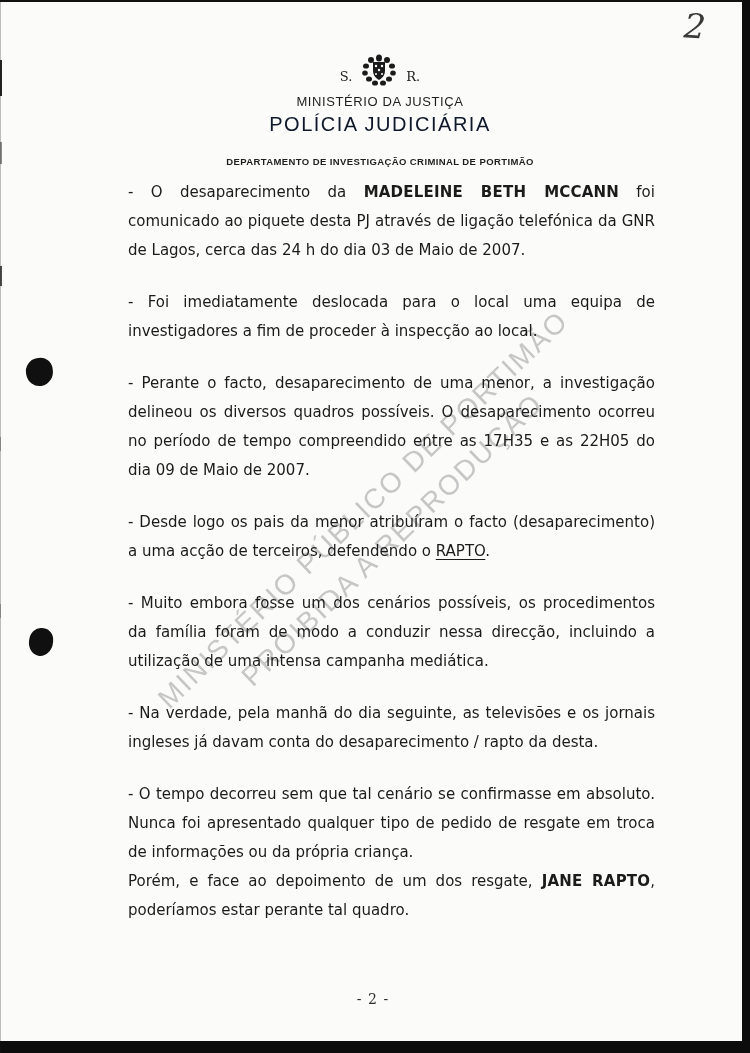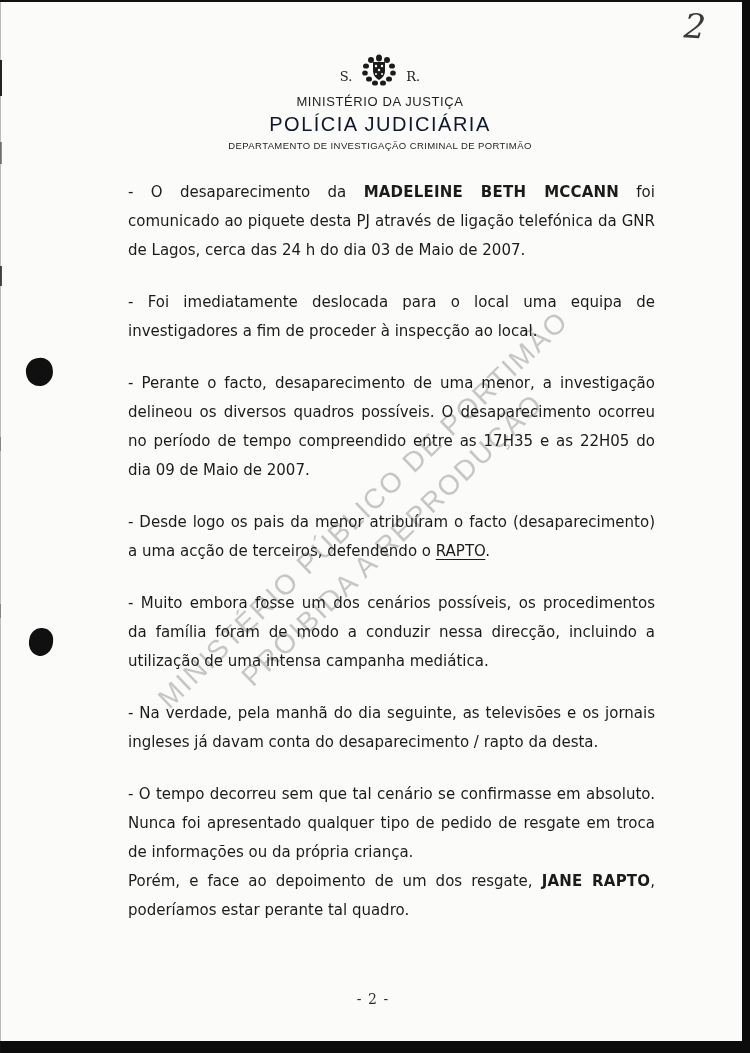--- a/index.html
+++ b/index.html
@@ -25,21 +25,21 @@
     font-family:"DejaVu Serif", serif; font-style:italic;
     font-size:34px; color:#3a3a3a; transform:rotate(4deg);
   }
   
   .header { position:absolute; left:105px; top:52px; width:550px; text-align:center; z-index:3; }
   .crest-row { display:flex; align-items:center; justify-content:center; gap:9px; height:38px; }
   .crest-letter { font-family:"DejaVu Serif", serif; font-size:13px; color:#222; position:relative; top:5px; }
   .crest svg { display:block; }
   .ministry   { margin-top:4px; font-size:13px; letter-spacing:.6px; color:#1e1e1e; font-family:"Liberation Sans", sans-serif; }
   .agency     { margin-top:4px; font-size:20px;  letter-spacing:1.5px; color:#0f172a; font-family:"Liberation Sans", sans-serif; }
-  .department { margin-top:4px; font-size:9.5px; font-weight:normal; letter-spacing:.4px; color:#1e1e1e; font-family:"Liberation Sans", sans-serif; }
+  .department { margin-top:20px; font-size:9.5px; font-weight:bold; letter-spacing:.4px; color:#1e1e1e; font-family:"Liberation Sans", sans-serif; }
   
   .watermark {
     position:absolute; left:78px; top:483px; width:600px;
     transform:rotate(-44deg); transform-origin:50% 50%;
     text-align:center; white-space:nowrap;
     font-family:"Liberation Sans", sans-serif;
     font-size:28px; letter-spacing:2px; line-height:42px;
     color:#c6c6c6; z-index:1; pointer-events:none;
   }
   

